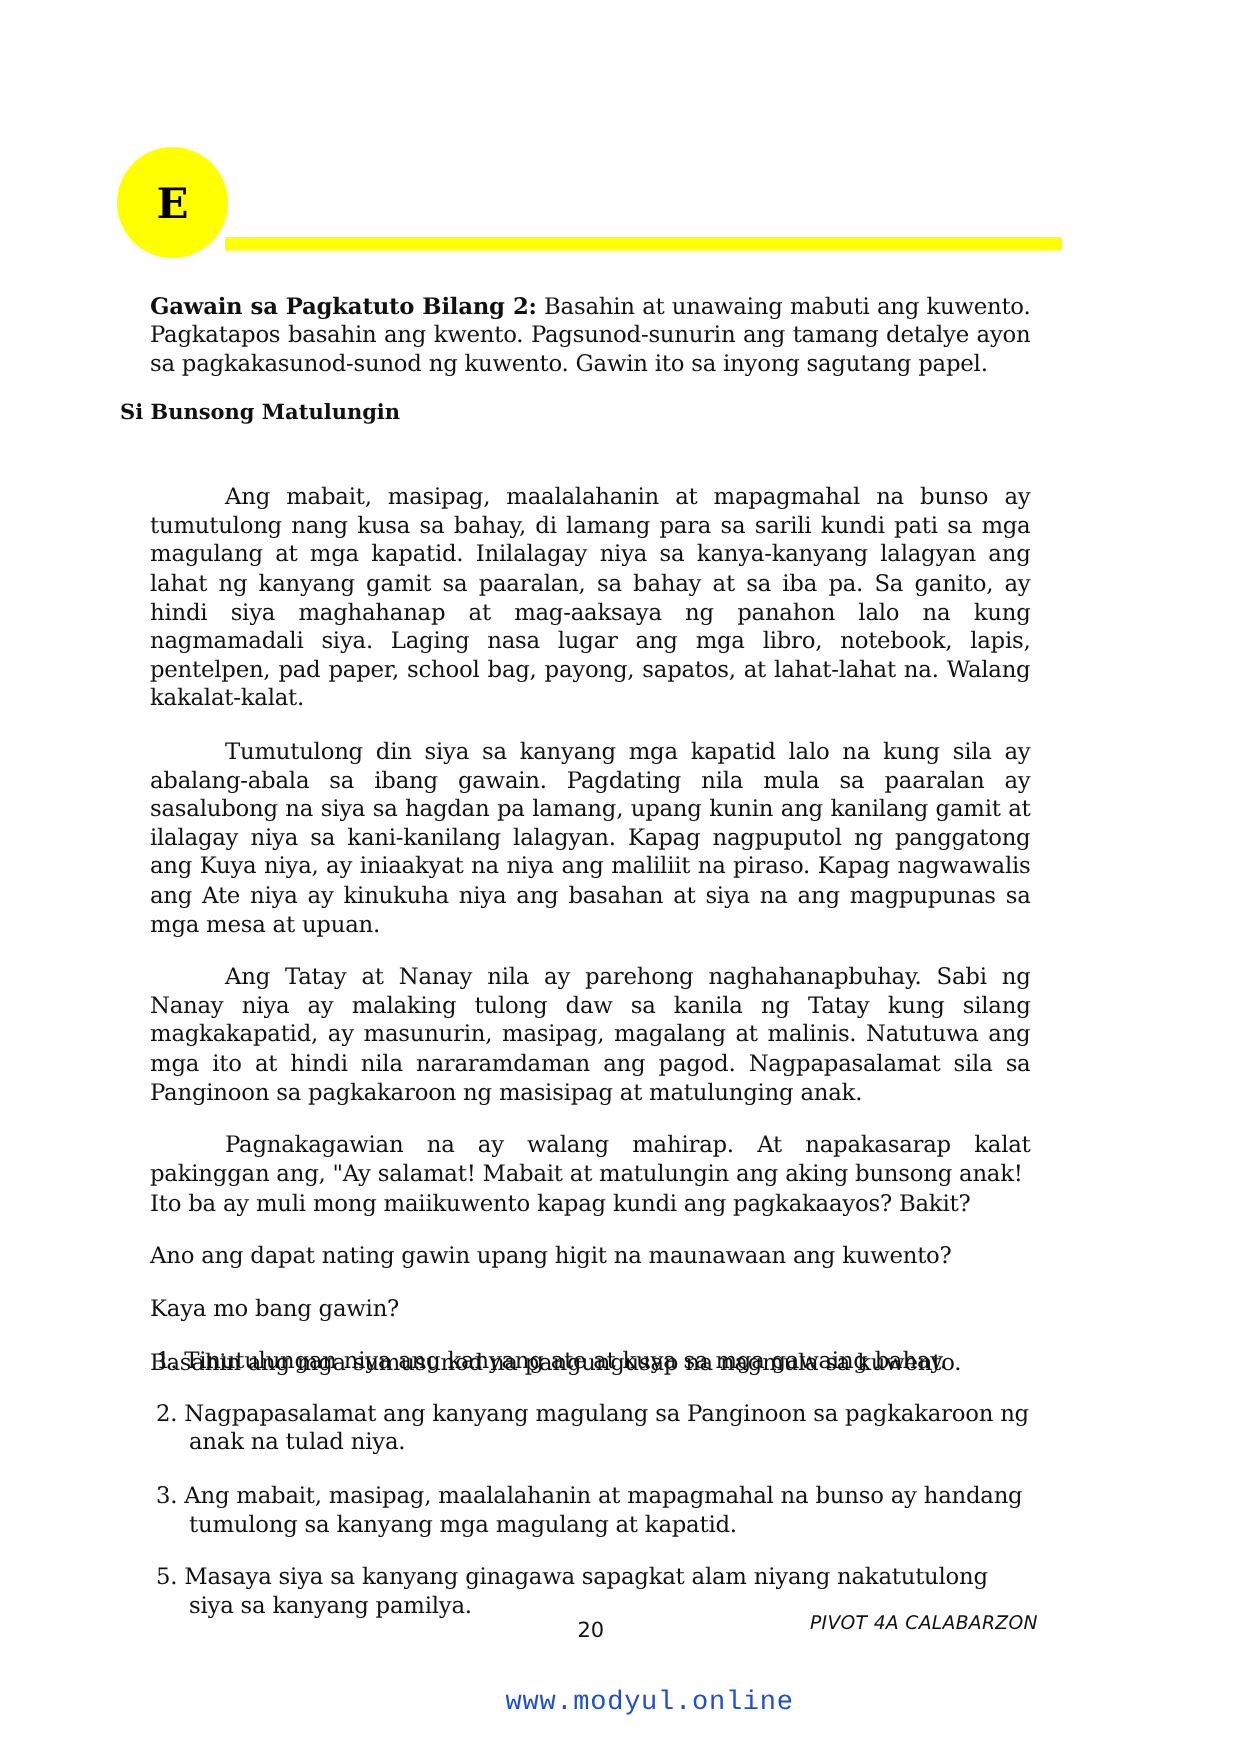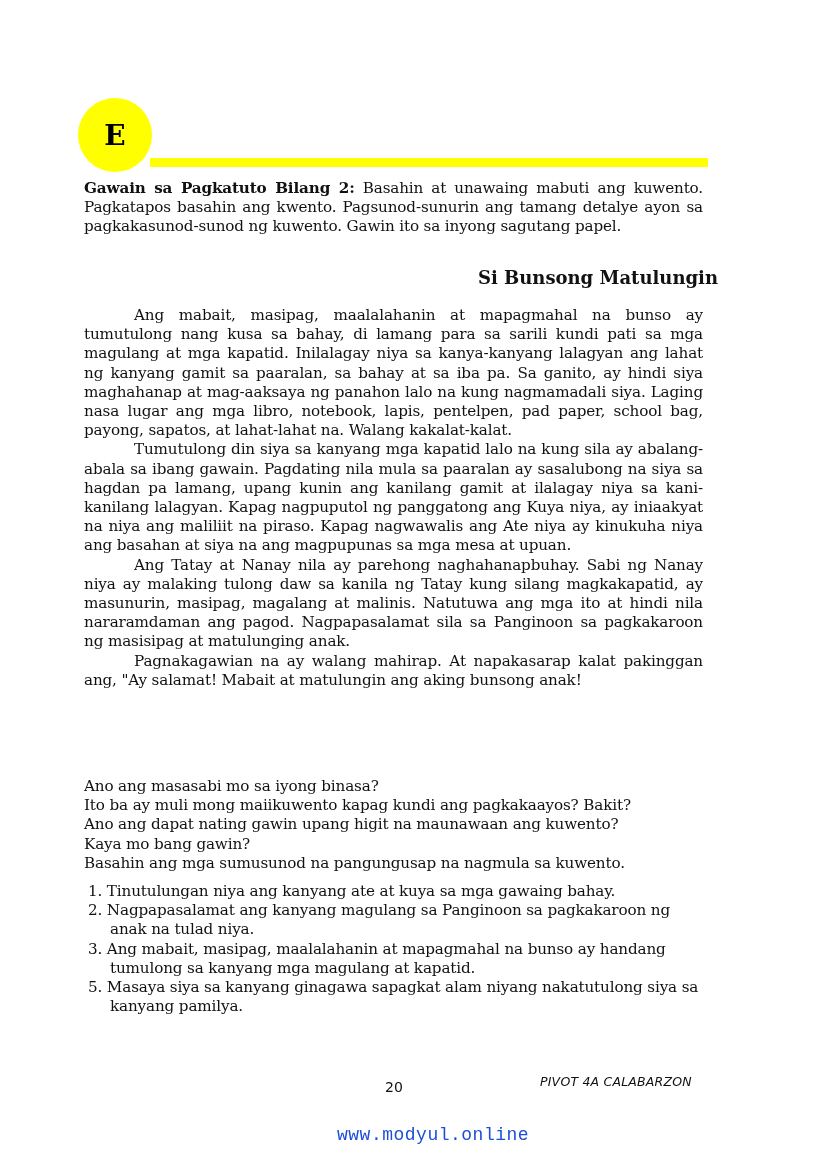--- a/index.html
+++ b/index.html
@@ -2,24 +2,24 @@
 <html><head>
 <meta charset="utf-8">
 <style>
   html, body { margin:0; padding:0; background:#ffffff; }
   body { width:826px; height:1169px; position:relative; overflow:hidden; font-family:"DejaVu Serif","Liberation Serif",serif; color:#111; }
   .page { position:absolute; left:0; top:0; width:826px; height:1169px; }
   .badge { position:absolute; left:78px; top:98px; width:74px; height:74px; border-radius:50%; background:#FFFF00; display:flex; align-items:center; justify-content:center; }
   .badge span { font-family:"DejaVu Serif",serif; font-weight:bold; font-size:28px; color:#000; }
   .bar { position:absolute; left:150px; top:158px; width:558px; height:9px; background:#FFFF00; }
   .block { position:absolute; left:84px; width:619px; font-size:15.2px; line-height:19.2px; text-align:justify; letter-spacing:-0.15px; }
-  .block p { margin:0; }
+  .block p { margin:16px; }
   .instr { top:179px; }
   .instr b { font-weight:bold; }
-  .title { position:absolute; left:99px; width:619px; top:267px; text-align:right; font-weight:bold; font-size:18px; }
+  .title { position:absolute; left:80px; width:619px; top:267px; text-align:left; font-weight:bold; font-size:14px; }
   .story { top:306px; }
   .story p { text-indent:50px; }
   .questions { top:777px; text-align:left; }
   .list { top:882px; text-align:left; }
   .list .item { padding-left:26px; text-indent:-22px; }
   .footer-page { position:absolute; left:385px; top:1079px; font-family:"DejaVu Sans",sans-serif; font-size:14px; color:#111; }
   .footer-brand { position:absolute; left:540px; top:1074px; font-family:"DejaVu Sans",sans-serif; font-style:italic; font-size:12.5px; color:#111; letter-spacing:0.2px; }
   .watermark { position:absolute; left:337px; top:1125px; font-family:Liberation Mono, monospace; font-size:18px; color:#1d4ed8; letter-spacing:0.5px; }
 </style>
 </head>
@@ -39,21 +39,20 @@
   <div class="title">Si Bunsong Matulungin</div>
 
   <div class="block story">
     <p>Ang mabait, masipag, maalalahanin at mapagmahal na bunso ay tumutulong nang kusa sa bahay, di lamang para sa sarili kundi pati sa mga magulang at mga kapatid. Inilalagay niya sa kanya-kanyang lalagyan ang lahat ng kanyang gamit sa paaralan, sa bahay at sa iba pa. Sa ganito, ay hindi siya maghahanap at mag-aaksaya ng panahon lalo na kung nagmamadali siya. Laging nasa lugar ang mga libro, notebook, lapis, pentelpen, pad paper, school bag, payong, sapatos, at lahat-lahat na. Walang kakalat-kalat.</p>
     <p>Tumutulong din siya sa kanyang mga kapatid lalo na kung sila ay abalang-abala sa ibang gawain. Pagdating nila mula sa paaralan ay sasalubong na siya sa hagdan pa lamang, upang kunin ang kanilang gamit at ilalagay niya sa kani-kanilang lalagyan. Kapag nagpuputol ng panggatong ang Kuya niya, ay iniaakyat na niya ang maliliit na piraso. Kapag nagwawalis ang Ate niya ay kinukuha niya ang basahan at siya na ang magpupunas sa mga mesa at upuan.</p>
     <p>Ang Tatay at Nanay nila ay  parehong naghahanapbuhay. Sabi ng Nanay niya ay malaking tulong daw sa kanila ng Tatay kung silang magkakapatid, ay masunurin, masipag, magalang at malinis. Natutuwa ang mga ito at hindi nila nararamdaman ang pagod. Nagpapasalamat sila sa Panginoon sa pagkakaroon ng masisipag at matulunging anak.</p>
     <p>Pagnakagawian na ay walang mahirap. At napakasarap kalat pakinggan ang, "Ay salamat! Mabait at matulungin ang aking bunsong anak!</p>
   </div>
 
   <div class="block questions">
-    <p>Ano ang masasabi mo sa iyong binasa?</p>
     <p>Ito ba ay muli mong maiikuwento kapag  kundi ang pagkakaayos? Bakit?</p>
     <p>Ano ang dapat nating gawin upang higit na maunawaan ang kuwento?</p>
     <p>Kaya mo bang gawin?</p>
     <p>Basahin ang mga sumusunod na pangungusap na nagmula sa kuwento.</p>
   </div>
 
   <div class="block list">
     <p class="item">1. Tinutulungan niya ang kanyang ate at kuya sa mga gawaing  bahay.</p>
     <p class="item">2. Nagpapasalamat ang kanyang magulang sa Panginoon sa pagkakaroon ng anak na tulad niya.</p>
     <p class="item">3. Ang mabait, masipag, maalalahanin at mapagmahal na bunso ay handang tumulong sa kanyang mga magulang at kapatid.</p>

